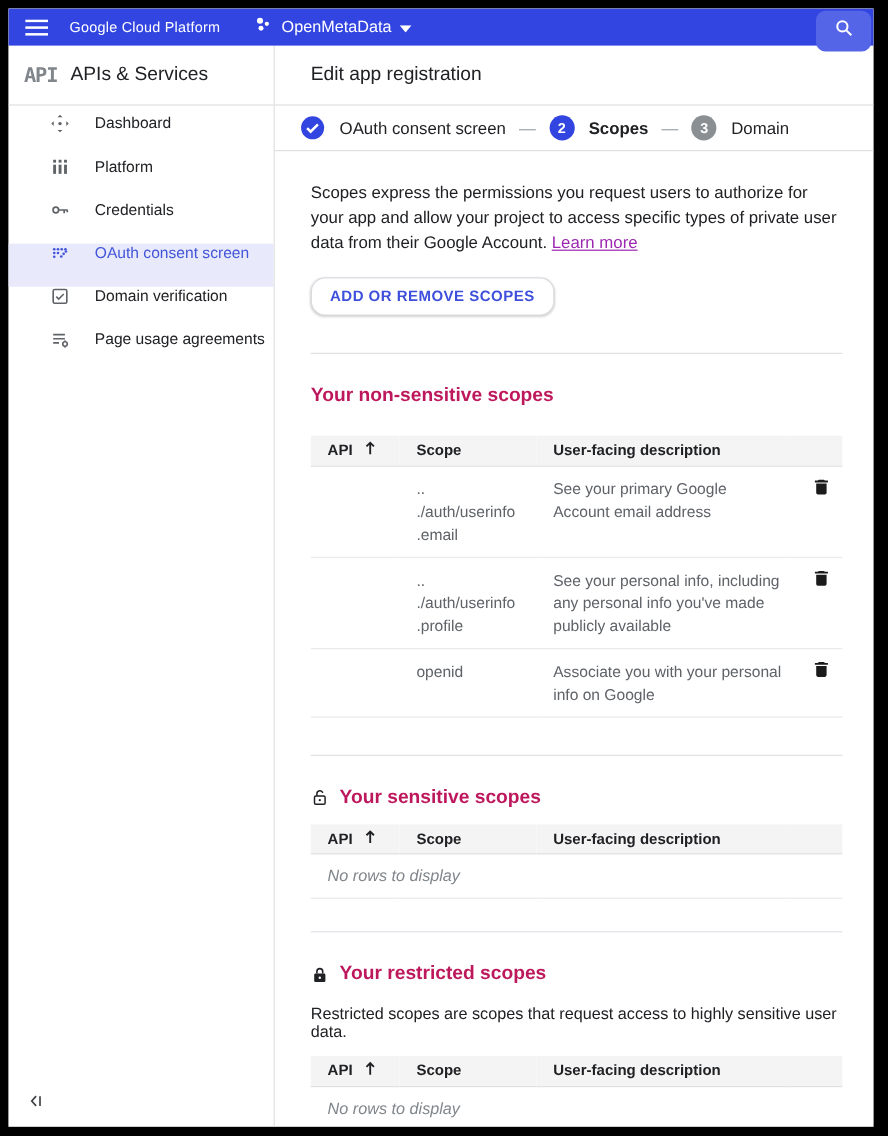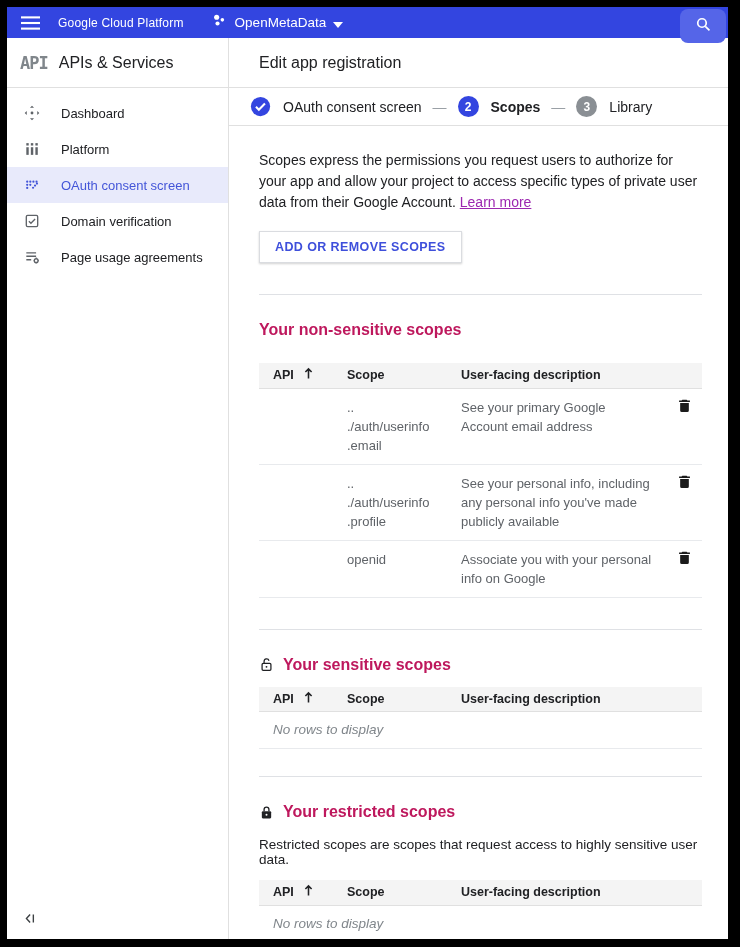--- a/index.html
+++ b/index.html
@@ -53,22 +53,22 @@
   .page-title { font-size: 16px; color: #202124; }
 
   
   .body-row { flex: 1; display: flex; min-height: 0; }
   .sidebar {
     width: 222px; flex: 0 0 222px;
     border-right: 1px solid #e0e0e0;
     position: relative; padding-top: 7px;
   }
   .nav-item {
-    height: 36px; display: flex; align-items: center;
-    padding-left: 16px; cursor: pointer;
+    height: 36px; display: flex; align-items: flex-start;
+    padding-left: 34px; cursor: pointer;
     font-size: 13px; color: #202124;
   }
   .nav-item .nav-icon { width: 17px; display: flex; justify-content: center; color: #5f6368; margin-right: 21px; }
   .nav-item.selected { background: #e8eafb; color: #4355d8; }
   .nav-item.selected .nav-icon { color: #4355d8; }
   .collapse-btn { position: absolute; left: 17px; bottom: 10px; cursor: pointer; }
 
   .main { flex: 1; display: flex; flex-direction: column; min-width: 0; }
 
   
@@ -88,21 +88,21 @@
   .step-label.bold { font-weight: bold; }
   .step-dash { color: #9aa0a6; margin: 0 11px; font-size: 14px; }
 
   
   .content { flex: 1; padding: 0 26px 0 30px; overflow: hidden; }
   .intro { margin-top: 24px; max-width: 462px; font-size: 14px; line-height: 21px; color: #202124; }
   .learn-more { color: #9c27b0; text-decoration: underline; cursor: pointer; }
 
   .btn-outline {
     margin-top: 18px; display: inline-block;
-    background: #fff; border: 1px solid #dadce0; border-radius: 0;
+    background: #fff; border: 1px solid #dadce0; border-radius: 12px;
     box-shadow: 0 1px 2px rgba(0,0,0,.18);
     color: #3e4fdb; font-weight: bold; font-size: 12.5px; letter-spacing: .4px;
     padding: 8px 15px; cursor: pointer;
     font-family: "Liberation Sans", sans-serif;
   }
 
   .divider { border: none; border-top: 1px solid #dfe1e5; }
   .div-1 { margin-top: 31px; }
   .div-2 { margin-top: 31px; }
   .div-3 { margin-top: 27px; }
@@ -206,20 +206,29 @@
               <rect x="2.6" y="2.4" width="2.7" height="2.7"></rect>
               <rect x="7.7" y="2.4" width="2.7" height="2.7"></rect>
               <rect x="12.8" y="2.4" width="2.7" height="2.7"></rect>
               <rect x="2.6" y="7" width="2.7" height="8.6"></rect>
               <rect x="7.7" y="7" width="2.7" height="8.6"></rect>
               <rect x="12.8" y="7" width="2.7" height="8.6"></rect>
             </svg>
         </span>
         <span>Platform</span>
       </div>
+      <div class="nav-item">
+        <span class="nav-icon">
+          <svg viewBox="0 0 18 18" width="16" height="16" fill="none" stroke="currentColor" stroke-width="1.6">
+              <circle cx="5.1" cy="9" r="2.6"></circle>
+              <path d="M7.7 9h8.5M12.9 9v3.1M15.8 9v2.1"></path>
+            </svg>
+        </span>
+        <span>Credentials</span>
+      </div>
       <div class="nav-item selected">
         <span class="nav-icon">
           <svg viewBox="0 0 18 18" width="16" height="16" fill="currentColor">
               <circle cx="3.6" cy="5.3" r="1.25"></circle>
               <circle cx="7.1" cy="5.3" r="1.25"></circle>
               <circle cx="10.6" cy="5.3" r="1.25"></circle>
               <circle cx="14.1" cy="5.3" r="1.25"></circle>
               <circle cx="3.6" cy="8.8" r="1.25"></circle>
               <circle cx="7.1" cy="8.8" r="1.25"></circle>
               <circle cx="12.4" cy="9.6" r="1.25"></circle>
@@ -269,21 +278,21 @@
           <span class="step-label">OAuth consent screen</span>
         </span>
         <span class="step-dash">—</span>
         <span class="step">
           <span class="step-circle active">2</span>
           <span class="step-label bold">Scopes</span>
         </span>
         <span class="step-dash">—</span>
         <span class="step">
           <span class="step-circle inactive">3</span>
-          <span class="step-label">Library</span>
+          <span class="step-label">Domain</span>
         </span>
       </div>
 
       <div class="content">
 
         <p class="intro"><span>Scopes express the permissions you request users to authorize for your app and allow your project to access specific types of private user data from their Google Account.</span> <a class="learn-more">Learn more</a></p>
 
         <button class="btn-outline">ADD OR REMOVE SCOPES</button>
 
         <hr class="divider div-1">

